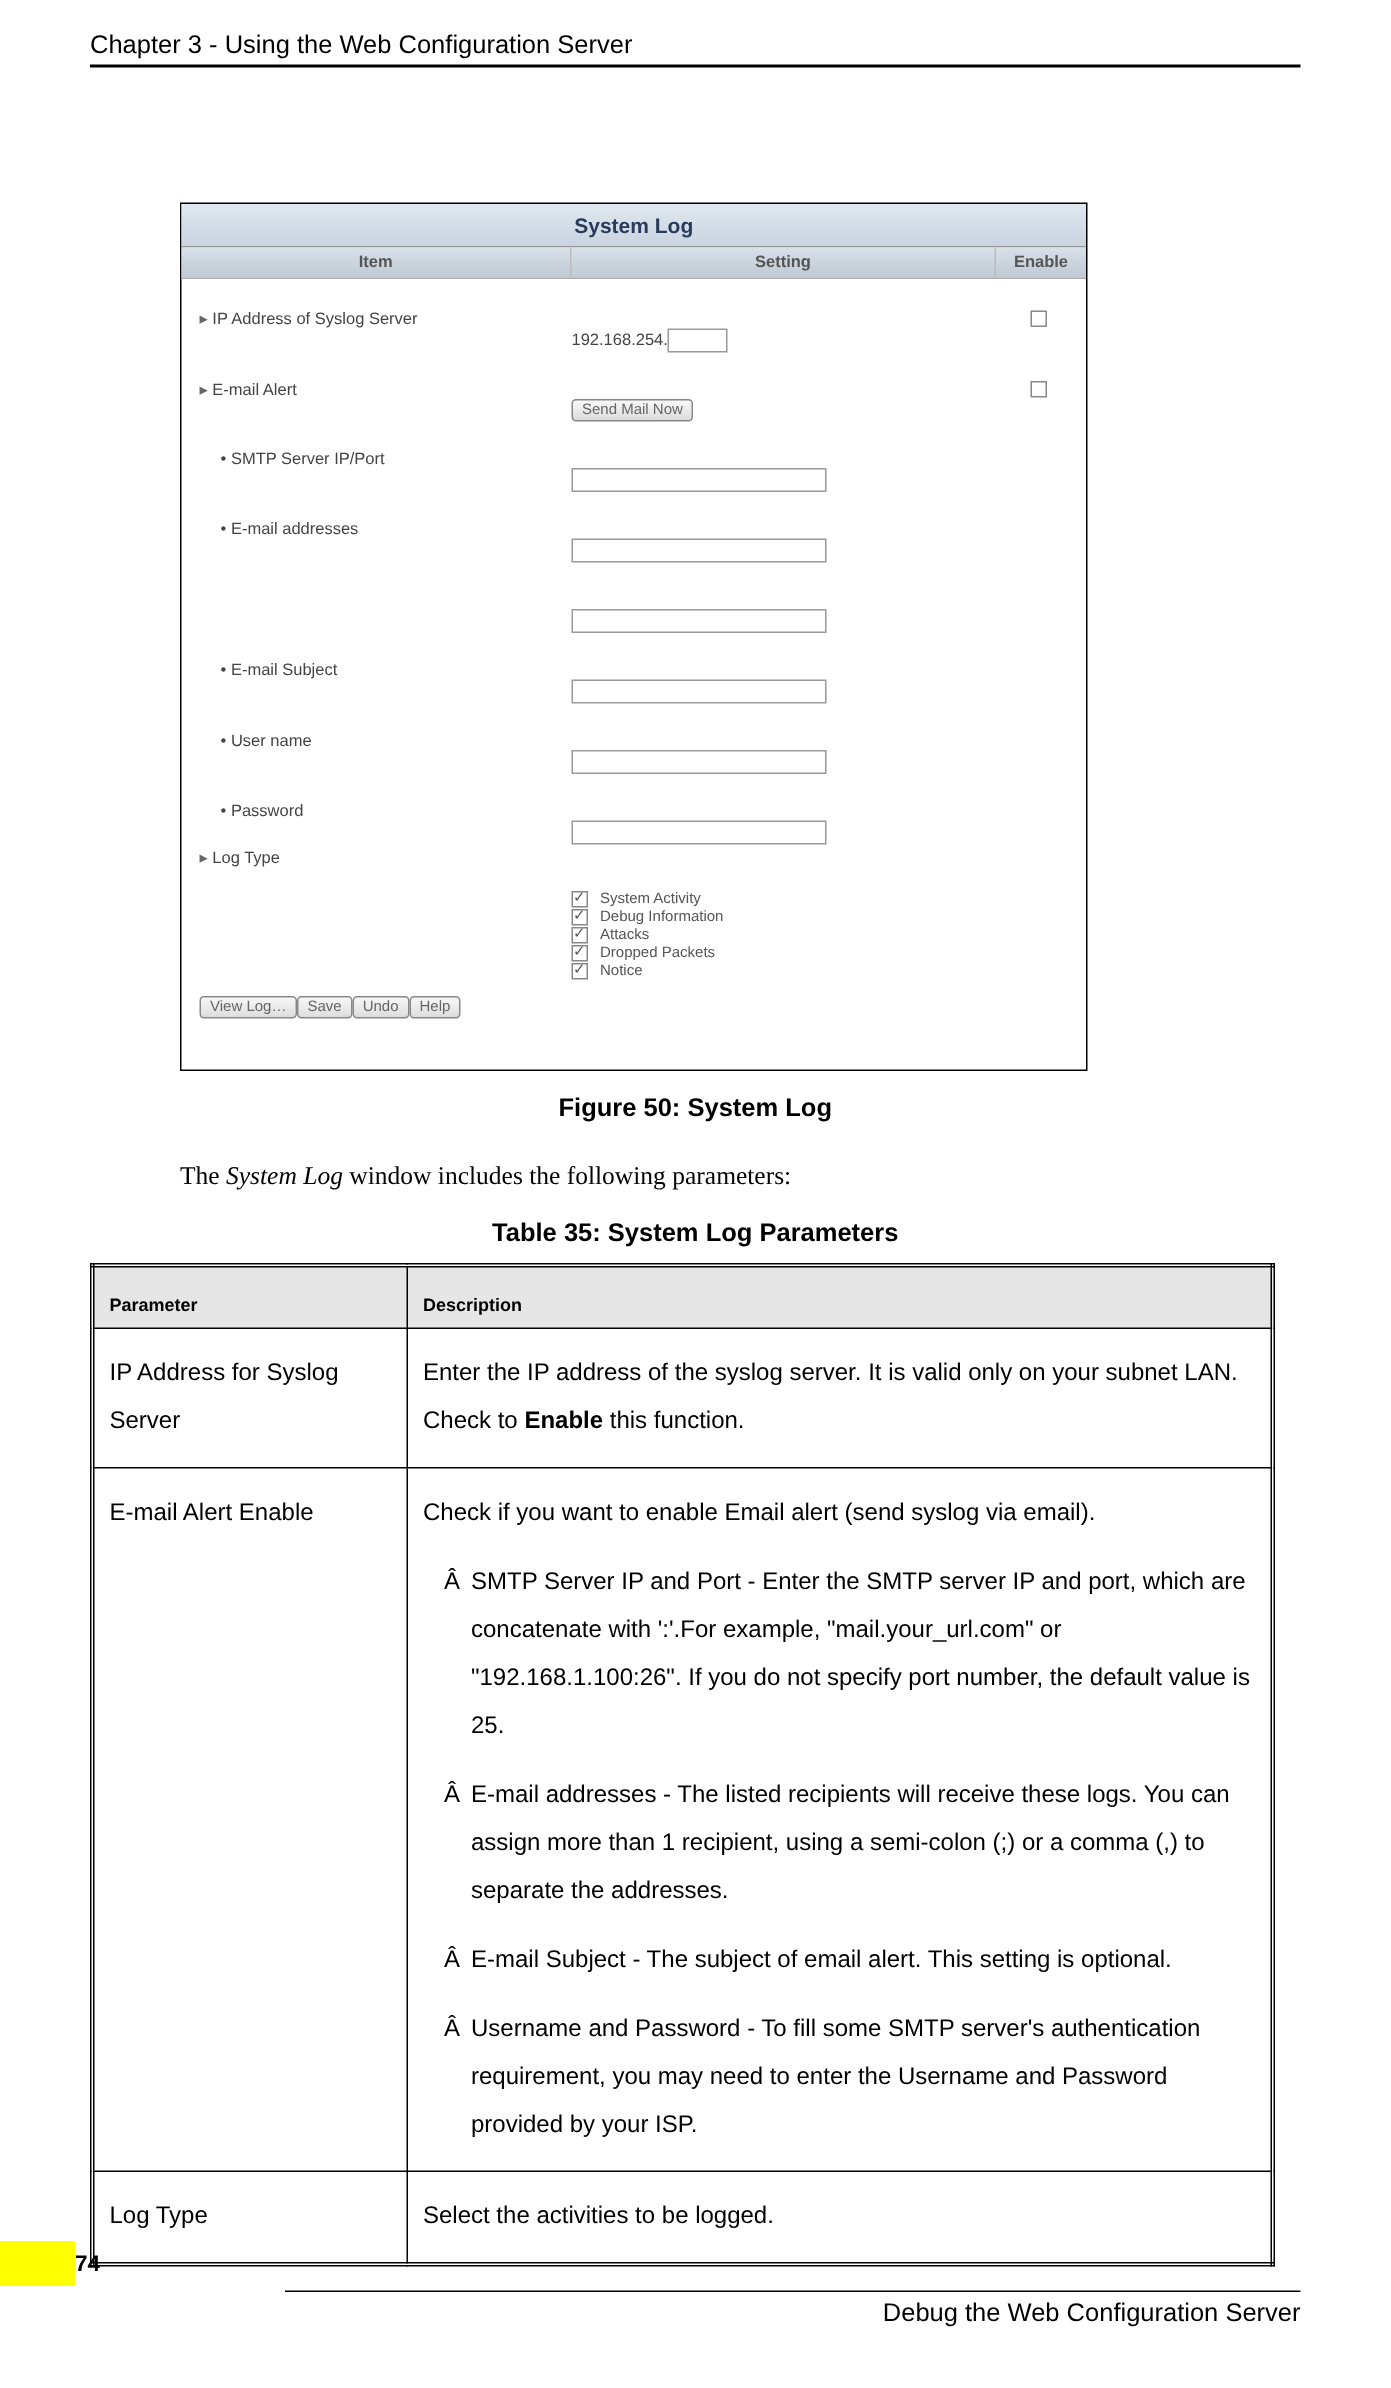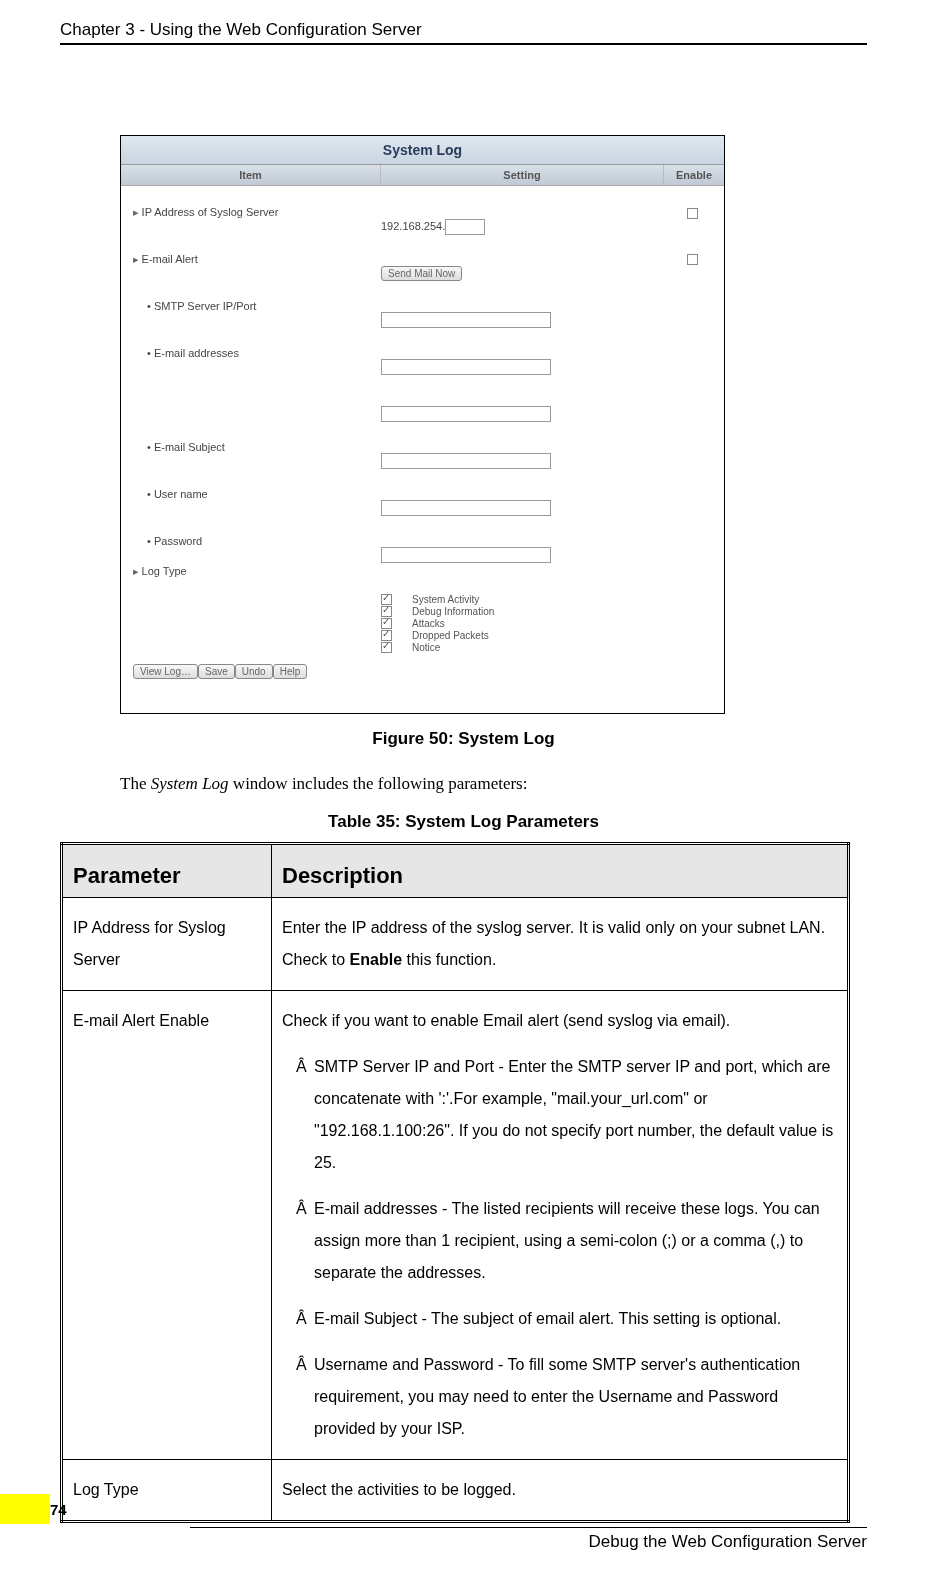--- a/index.html
+++ b/index.html
@@ -92,21 +92,21 @@
       content: "✓";
       position: absolute;
       top: -3px;
       left: 0;
       font-size: 10px;
       color: #555;
     }
     .checkbox-row {
       display: flex;
       align-items: flex-end;
-      gap: 20px;
+      gap: 8px;
       font-size: 10px;
       color: #555;
       margin-bottom: 1px;
     }
     .button-row {
       padding: 8px 4px 30px 4px;
       display: flex;
       gap: 0;
     }
     .figure-caption {
@@ -131,21 +131,21 @@
     .param-table {
       border-collapse: collapse;
       width: 790px;
       margin: 0 0 0 0;
       border: 3px double #000;
     }
     .param-table th {
       background: #e6e6e6;
       text-align: left;
       padding: 18px 10px 8px 10px;
-      font-size: 22px;
+      font-size: 12px;
       border: 1px solid #000;
       vertical-align: bottom;
     }
     .param-table td {
       border: 1px solid #000;
       padding: 14px 10px;
       font-size: 16px;
       vertical-align: top;
       line-height: 2;
     }

